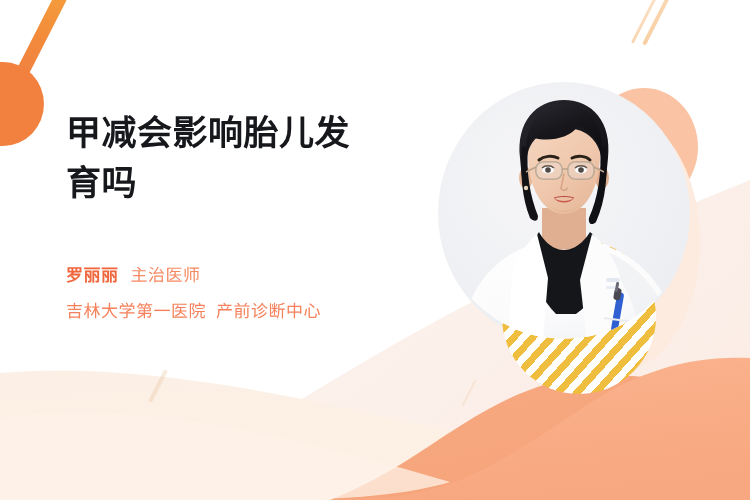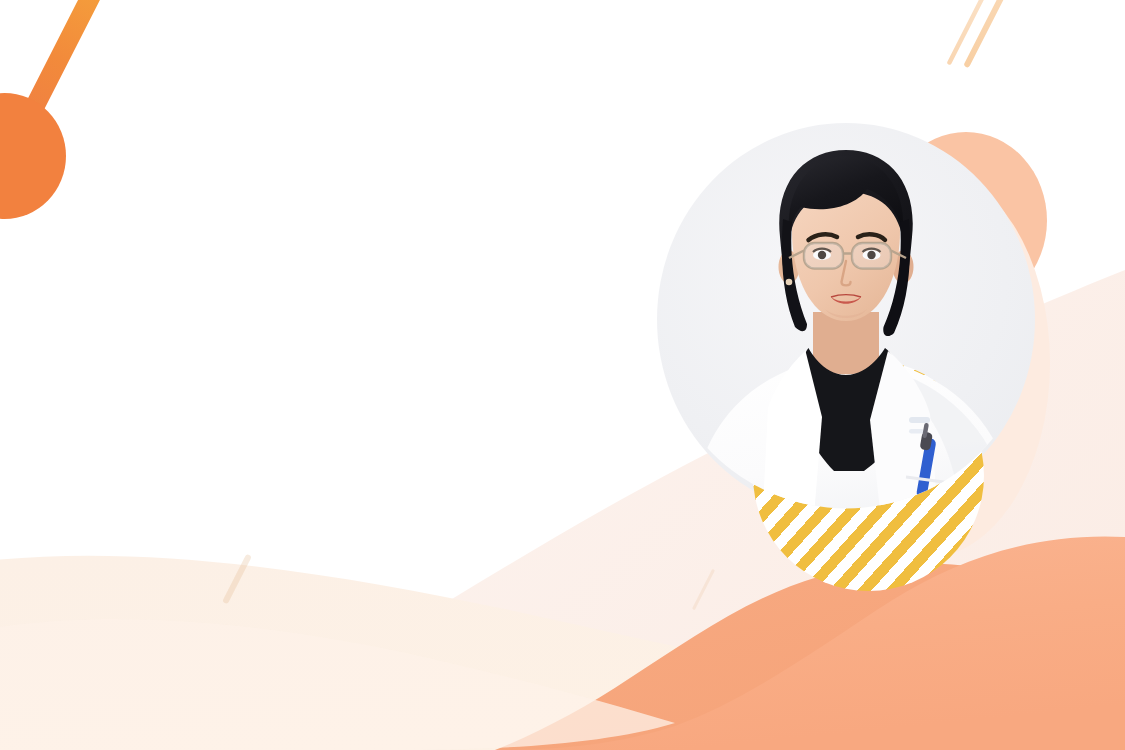--- a/index.html
+++ b/index.html
@@ -303,14 +303,25 @@
         <path d="M116,116 C121,120 131,120 136,116 C132,122 120,122 116,116 Z" fill="#C9594D"></path>
         <path d="M116,116 C122,114 130,114 136,116" stroke="#B8483E" stroke-width="1" fill="none"></path>
 
         <path d="M112,124 C118,130 134,130 140,124 C134,132 118,132 112,124 Z" fill="#E2B093" opacity="0.5"></path>
 
         <circle cx="88" cy="106" r="2.2" fill="#E6D2B8"></circle>
       </g>
     </svg>
   </div>
 
+  <div class="text-block">
+    <h1 class="title"><span>甲减会影响胎儿发</span><br><span>育吗</span></h1>
+
+    <div class="byline">
+      <span class="doctor-name">罗丽丽</span><span class="doctor-title">主治医师</span>
+    </div>
+
+    <div class="affiliation">
+      <span>吉林大学第一医院</span><span class="affil-dept">产前诊断中心</span>
+    </div>
+  </div>
 
 </div>
 
 </body></html>

